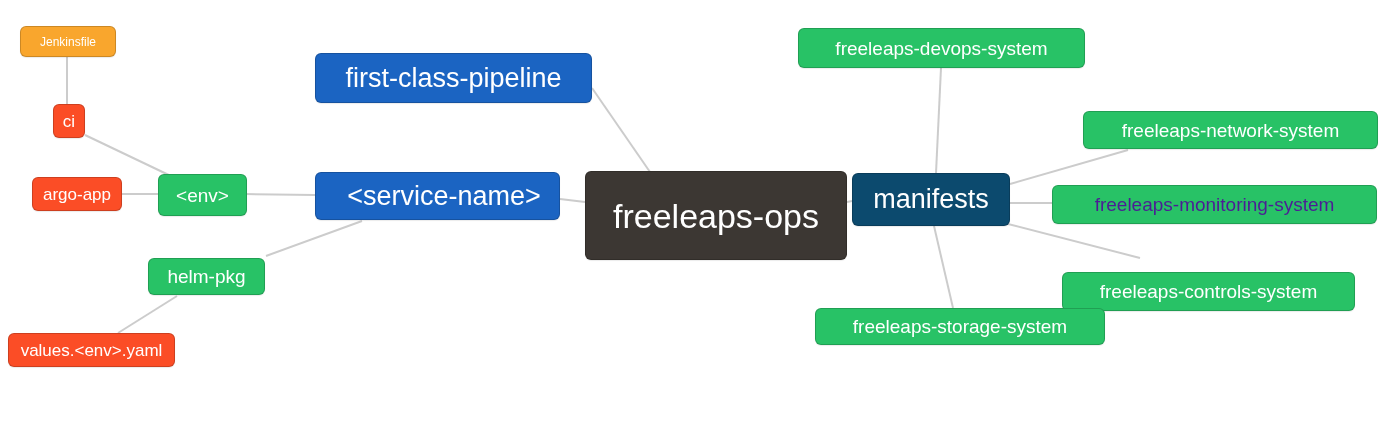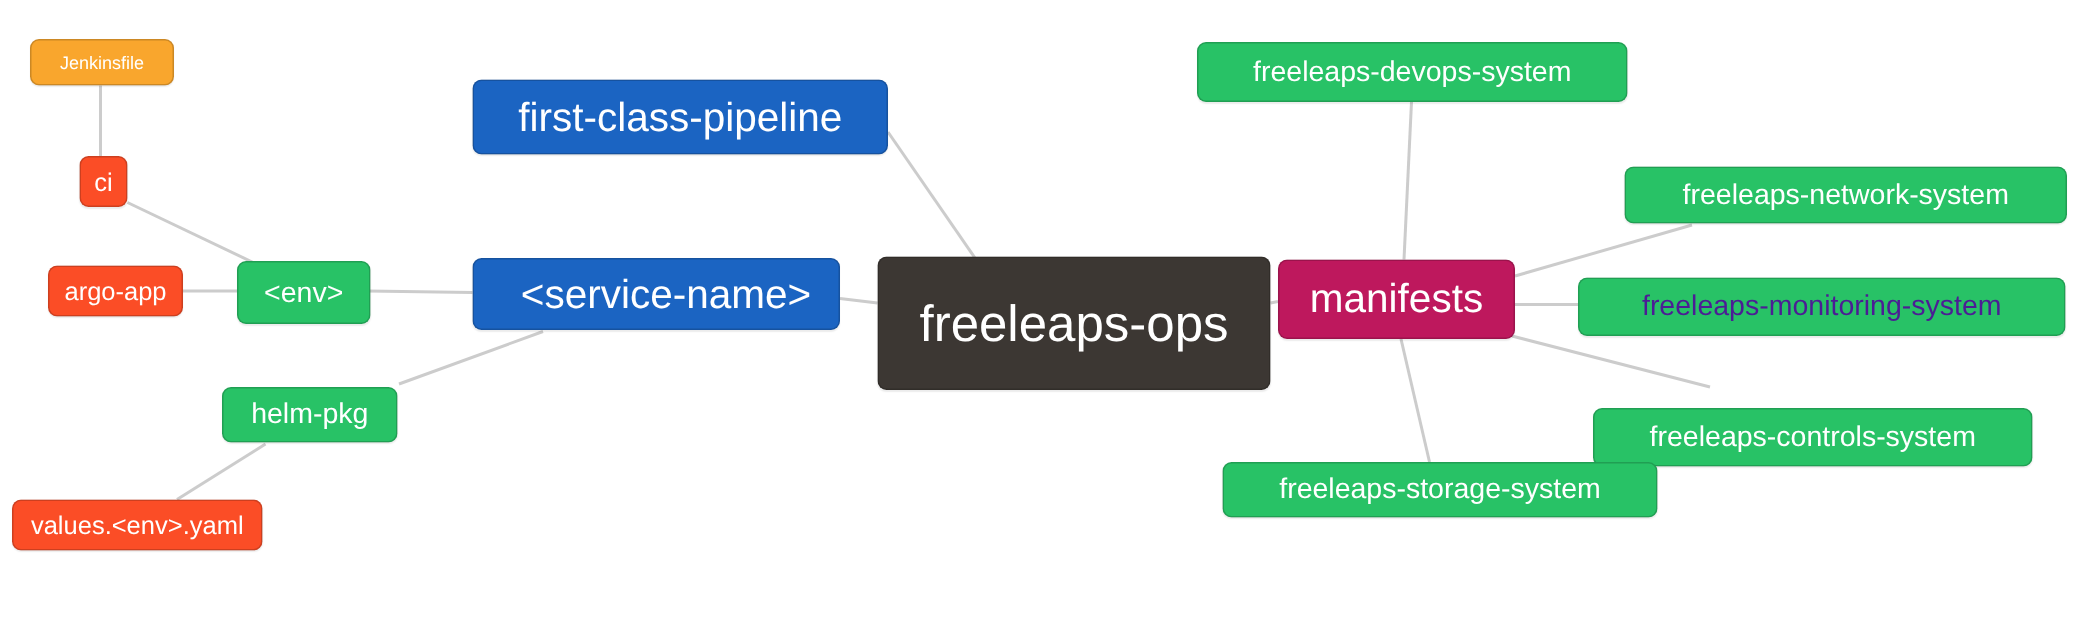--- a/index.html
+++ b/index.html
@@ -72,21 +72,21 @@
   <div class="nodes">
       <div class="node role-root" style="left: 585px; top: 171px; width: 262px; height: 89px; background: rgb(60, 55, 51); color: rgb(255, 255, 255);">
         <span class="label">freeleaps-ops</span>
       </div>
       <div class="node role-primary" style="left: 315px; top: 37px; width: 277px; height: 50px; background: rgb(27, 100, 194); color: rgb(255, 255, 255); margin-top: 16px;">
         <span class="label">first-class-pipeline</span>
       </div>
       <div class="node role-primary" style="left: 315px; top: 172px; width: 245px; height: 48px; background: rgb(27, 100, 194); color: rgb(255, 255, 255); padding-left: 13px;">
         <span class="label">&lt;service-name&gt;</span>
       </div>
-      <div class="node role-primary" style="left: 852px; top: 173px; width: 158px; height: 53px; background: #be185d; color: rgb(255, 255, 255);">
+      <div class="node role-primary" style="left: 852px; top: 173px; width: 158px; height: 53px; background: #0c4a6e; color: rgb(255, 255, 255);">
         <span class="label">manifests</span>
       </div>
       <div class="node role-secondary" style="left: 158px; top: 174px; width: 89px; height: 42px; background: rgb(40, 194, 102); color: rgb(255, 255, 255);">
         <span class="label">&lt;env&gt;</span>
       </div>
       <div class="node role-secondary" style="left: 148px; top: 258px; width: 117px; height: 37px; background: rgb(40, 194, 102); color: rgb(255, 255, 255);">
         <span class="label">helm-pkg</span>
       </div>
       <div class="node role-secondary" style="left: 798px; top: 28px; width: 287px; height: 40px; background: rgb(40, 194, 102); color: rgb(255, 255, 255);">
         <span class="label">freeleaps-devops-system</span>

